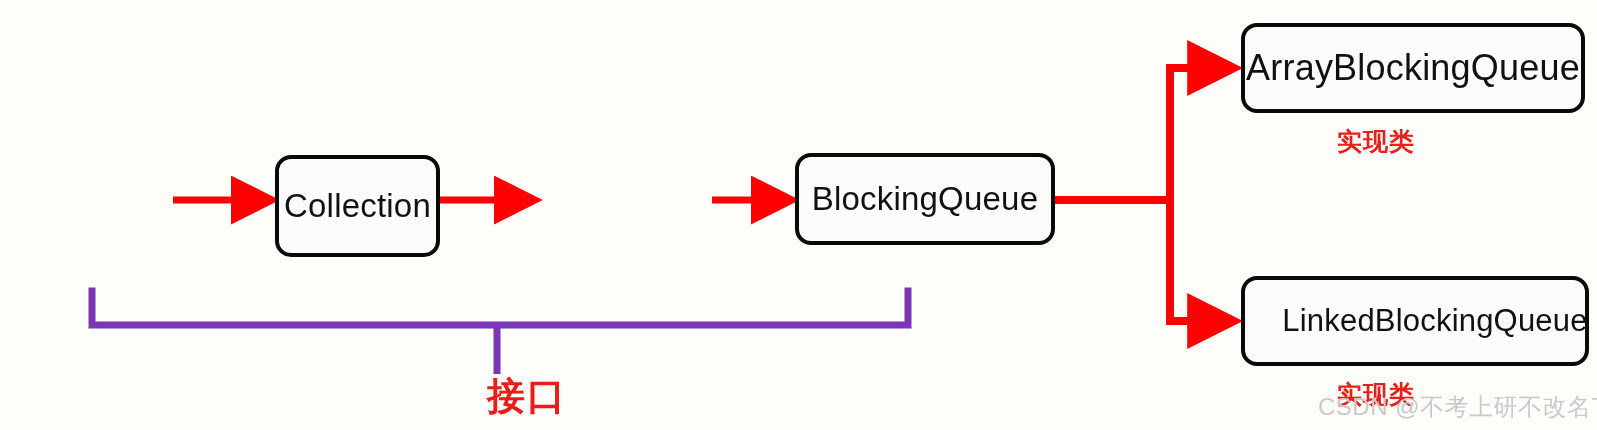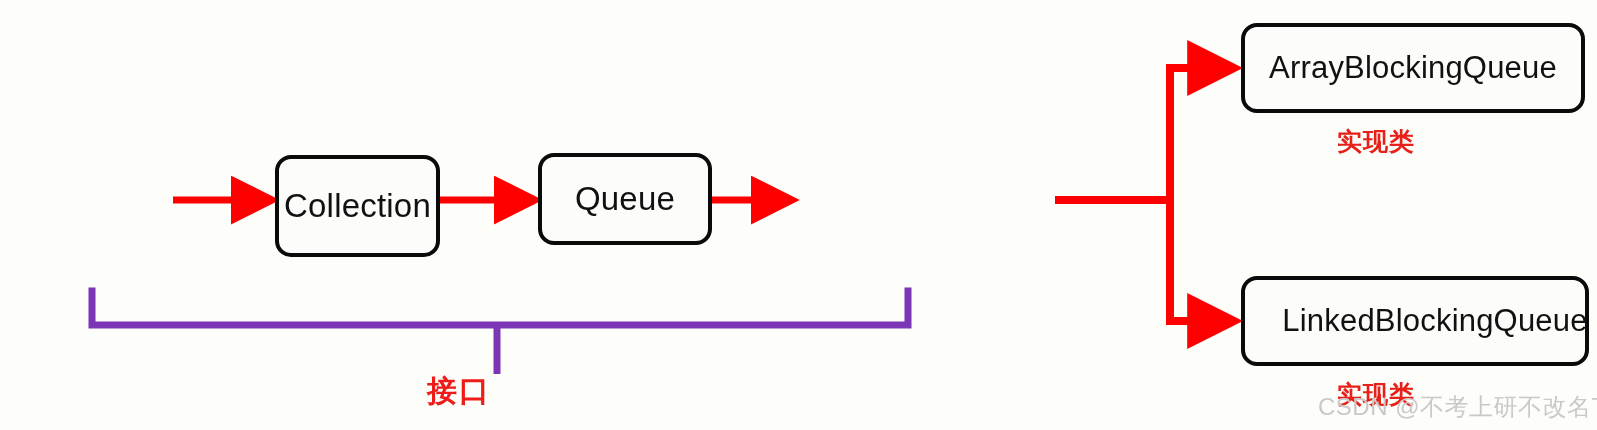--- a/index.html
+++ b/index.html
@@ -42,23 +42,23 @@
     font-weight: bold;
     font-size: 25px;
     letter-spacing: 1px;
     text-align: left;
     white-space: nowrap;
   }
   .bracket-label {
     position: absolute;
     color: #ee1c18;
     font-weight: bold;
-    font-size: 30px;
+    font-size: 38px;
     letter-spacing: 2px;
-    text-align: left;
+    text-align: right;
     white-space: nowrap;
   }
   #watermark {
     position: absolute;
     left: 1318px;
     top: 391px;
     font-size: 24px;
     color: #c9c9c9;
     white-space: nowrap;
     letter-spacing: 0.5px;
@@ -85,25 +85,25 @@
     <polyline points="1170,200 1170,68 1232,68" fill="none" stroke="#ff0000" stroke-width="8" marker-end="url(#redArrow)"></polyline>
     <polyline points="1170,200 1170,321 1232,321" fill="none" stroke="#ff0000" stroke-width="8" marker-end="url(#redArrow)"></polyline>
 
     <polyline points="92,291 92,325 908,325 908,291" fill="none" stroke="#7b35b5" stroke-width="7" stroke-linecap="square"></polyline>
     <line x1="497" y1="325" x2="497" y2="374" stroke="#7b35b5" stroke-width="7"></line>
   </svg>
 
   <div class="node-box" style="left:275px; top:155px; width:165px; height:102px; font-size:33px;">
     <span>Collection</span>
   </div>
-  <div class="node-box" style="left:538px; top:153px; width:174px; height:92px; font-size:33px;">
-    <span>Queue</span>
+  <div class="node-box" style="left:795px; top:153px; width:260px; height:92px; font-size:33px;">
+    <span>BlockingQueue</span>
   </div>
 
-  <div class="node-box" style="left:1241px; top:23px; width:344px; height:90px; font-size:31px;">
+  <div class="node-box" style="left:1241px; top:23px; width:344px; height:90px; font-size:36px;">
     <span>ArrayBlockingQueue</span>
   </div>
   <div class="node-box" style="left:1241px; top:276px; width:348px; height:90px; font-size:31px;padding-left:40px;">
     <span>LinkedBlockingQueue</span>
   </div>
 
   <div class="impl-label" style="left:1337px; top:125px; width:120px;">实现类</div>
   <div class="impl-label" style="left:1337px; top:378px; width:120px;">实现类</div>
 
   <div class="bracket-label" style="left:427px; top:371px; width:140px;">接口</div>

